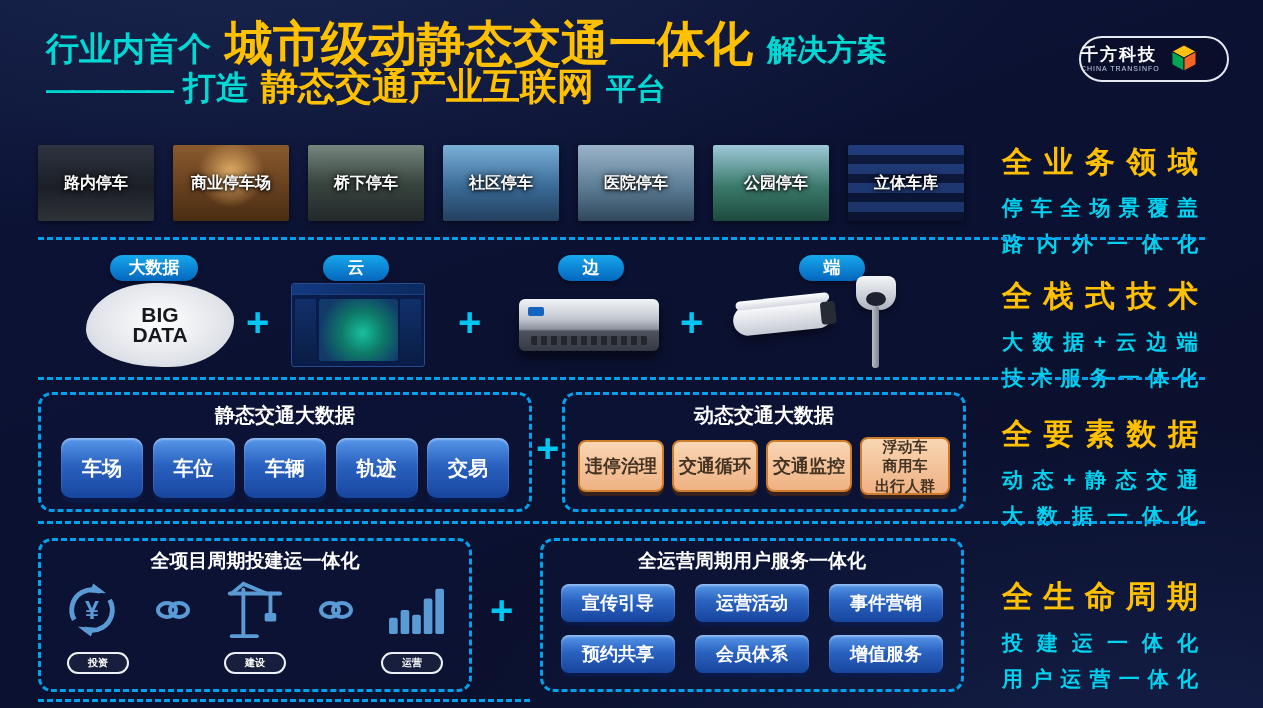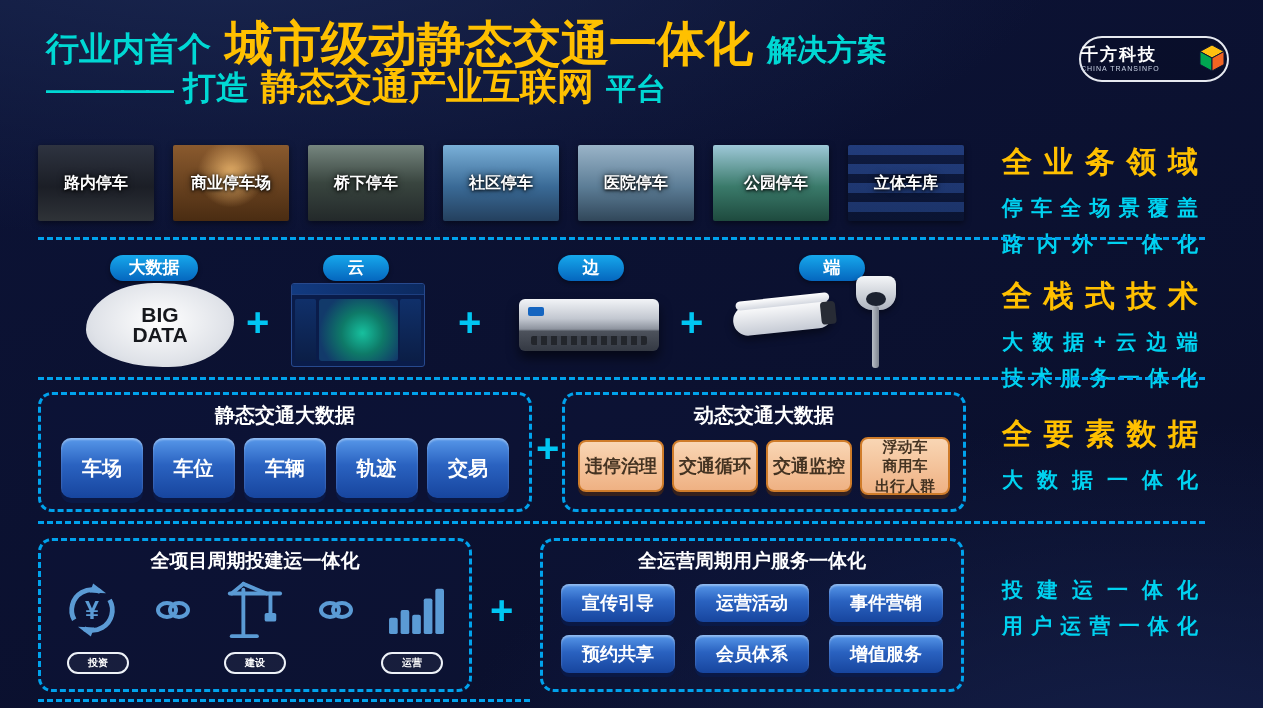--- a/index.html
+++ b/index.html
@@ -19,21 +19,21 @@
   .tp { color:#00d8d4; font-weight:bold; font-size:33px; }
   .tm { color:#ffc000; font-weight:bold; font-size:48px; }
   .ts { color:#00d8d4; font-weight:bold; font-size:30px; }
   .dash { color:#00d8d4; font-weight:bold; font-size:28px; letter-spacing:-3px; }
   .sp { color:#00d8d4; font-weight:bold; font-size:33px; }
   .sm { color:#ffc000; font-weight:bold; font-size:37px; }
   .ss { color:#00d8d4; font-weight:bold; font-size:30px; }
 
   .logo { position:absolute; right:34px; top:36px; width:150px; height:46px;
     border:2px solid #e6e9f0; border-radius:24px; background:rgba(8,14,38,.6);
-    display:flex; align-items:center; justify-content:space-between; gap:9px; }
+    display:flex; align-items:center; justify-content:flex-start; gap:9px; }
   .logo-text { display:flex; flex-direction:column; align-items:flex-start; line-height:1.1; }
   .logo-cn { color:#fff; font-weight:bold; font-size:17px; letter-spacing:2px; }
   .logo-en { color:#c9d2e4; font-size:7px; letter-spacing:1px; }
 
   
   .summary { position:absolute; left:1002px; width:196px; }
   .summary .st { color:#ffc000; font-weight:bold; font-size:30px; text-align:justify; text-align-last:justify; margin-bottom:11px; }
   .summary .sl { color:#00d2f0; font-weight:bold; font-size:21px; text-align:justify; text-align-last:justify; margin-bottom:8px; }
   #sum-business { top:142px; }
   #sum-tech     { top:276px; }
@@ -262,20 +262,21 @@
     <div class="btn-orange multi">
       <span>浮动车</span>
       <span>商用车</span>
       <span>出行人群</span>
     </div>
   </div>
 </div>
 
 <div class="summary" id="sum-data">
   <div class="st">全要素数据</div>
+  <div class="sl">动态+静态交通</div>
   <div class="sl">大数据一体化</div>
 </div>
 
 <div class="sep" id="sep3"></div>
 
 <div class="dbox" id="invest-box">
   <div class="bt">全项目周期投建运一体化</div>
   <div class="icons">
     <span>
       <svg width="58" height="58" viewBox="0 0 60 60">
@@ -337,17 +338,18 @@
     <div class="btn-blue sm">宣传引导</div>
     <div class="btn-blue sm">运营活动</div>
     <div class="btn-blue sm">事件营销</div>
     <div class="btn-blue sm">预约共享</div>
     <div class="btn-blue sm">会员体系</div>
     <div class="btn-blue sm">增值服务</div>
   </div>
 </div>
 
 <div class="summary" id="sum-life">
+  <div class="st">全生命周期</div>
   <div class="sl">投建运一体化</div>
   <div class="sl">用户运营一体化</div>
 </div>
 
 <div class="sep" id="sep4"></div>
 
 </body></html>

